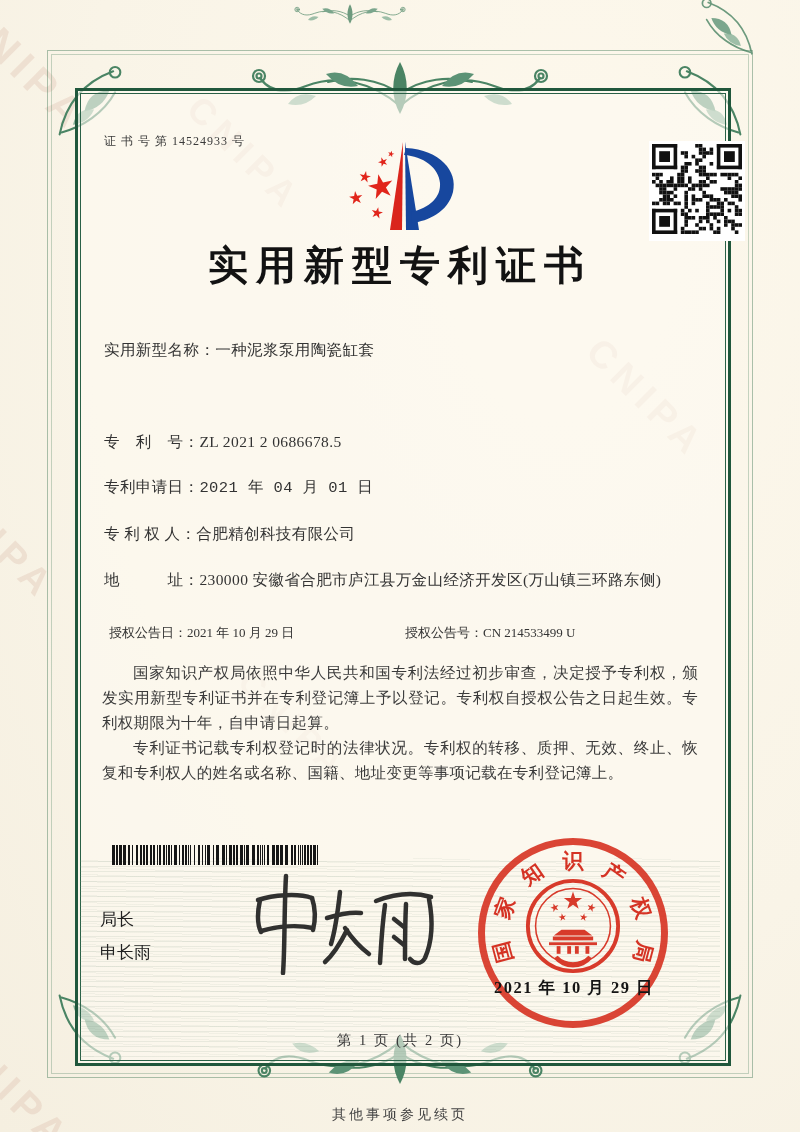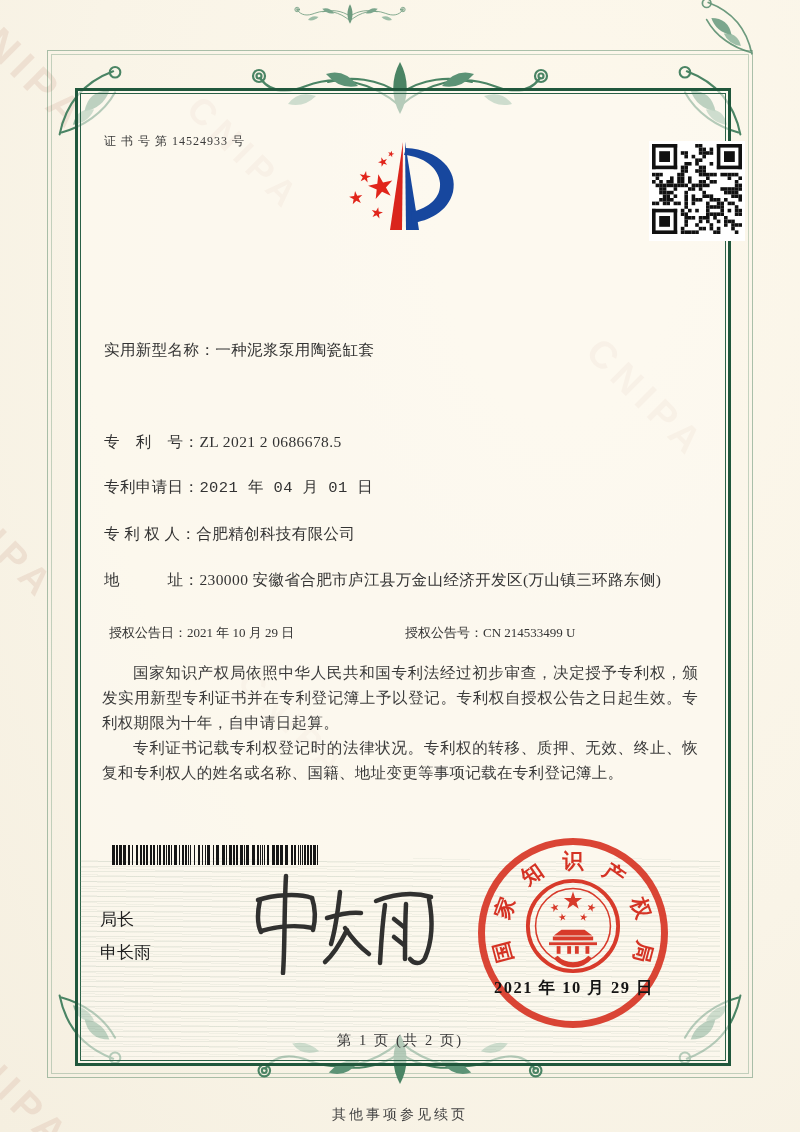--- a/index.html
+++ b/index.html
@@ -378,20 +378,21 @@
         <rect x="86.4" y="0" width="3.6" height="25.2" fill="#111"></rect>
         <rect x="72" y="7.2" width="10.8" height="10.8" fill="#111"></rect>
         <rect x="0" y="64.8" width="25.2" height="3.6" fill="#111"></rect>
         <rect x="0" y="86.4" width="25.2" height="3.6" fill="#111"></rect>
         <rect x="0" y="64.8" width="3.6" height="25.2" fill="#111"></rect>
         <rect x="21.6" y="64.8" width="3.6" height="25.2" fill="#111"></rect>
         <rect x="7.2" y="72" width="10.8" height="10.8" fill="#111"></rect>
       </svg>
   </div>
 
+  <div class="title">实用新型专利证书</div>
 
   <div class="frow" style="top:339px;">
     <span class="flabel">实用新型名称：</span>
     <span class="fvalue">一种泥浆泵用陶瓷缸套</span>
   </div>
   <div class="frow" style="top:431px;">
     <span class="flabel">专　利　号：</span>
     <span class="fvalue">ZL 2021 2 0686678.5</span>
   </div>
   <div class="frow" style="top:477px;font-family:Liberation Mono, monospace;">

